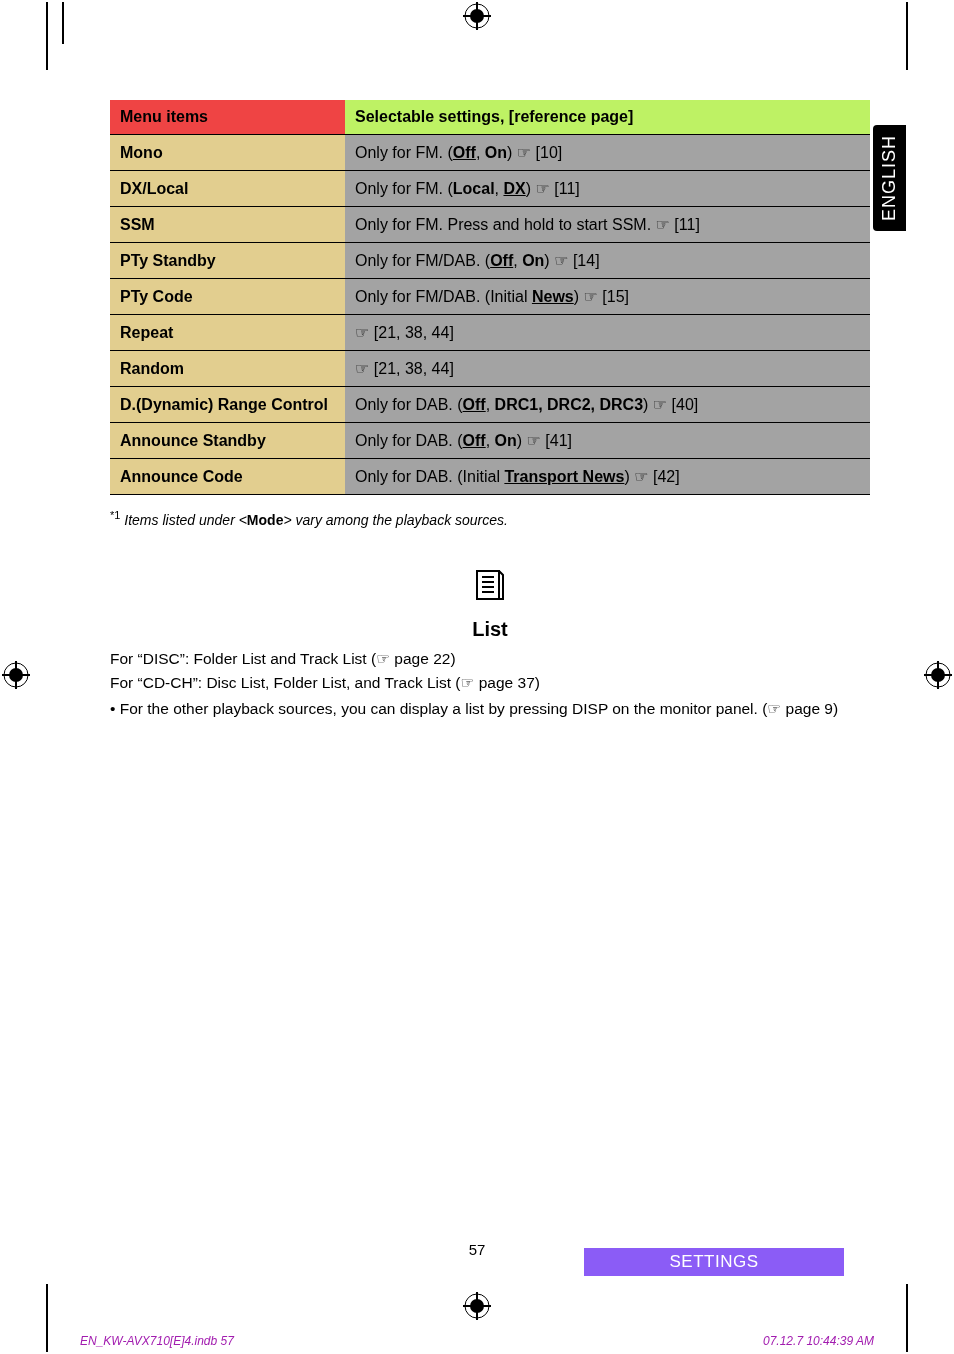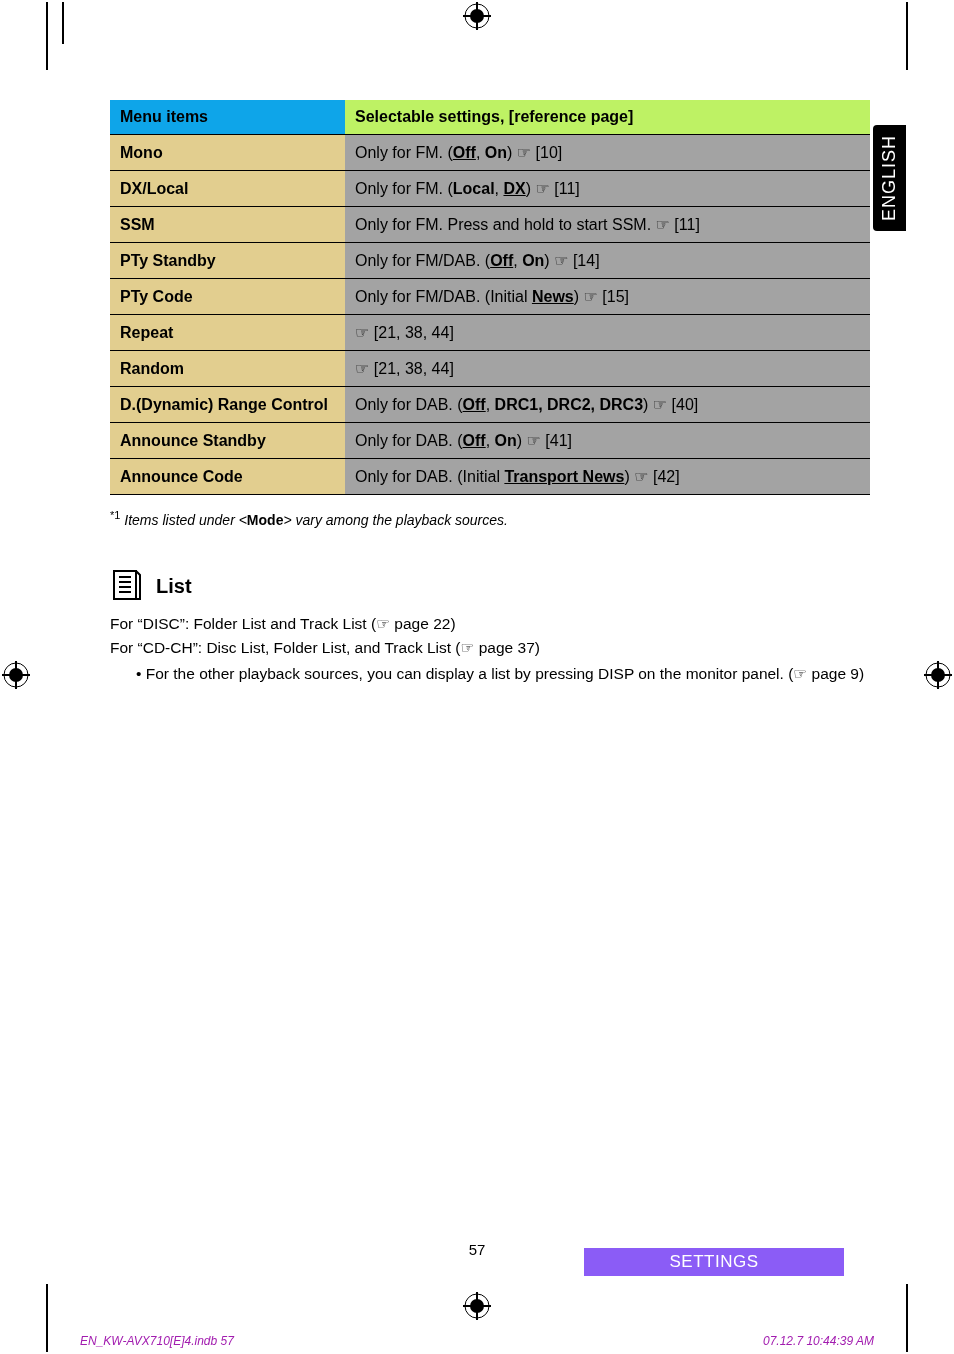--- a/index.html
+++ b/index.html
@@ -64,43 +64,43 @@
   table.menu {
     width:100%;
     border-collapse: collapse;
     font-size:16px;
   }
   table.menu th {
     text-align:left;
     padding:8px 10px;
     border-bottom:1px solid #000;
   }
-  table.menu th.first { background:#0ea5e9; font-weight:700; width:215px; }
+  table.menu th.first { background:#ef4444; font-weight:700; width:215px; }
   table.menu th.second { background:#bef264; font-weight:700; }
   table.menu td {
     padding:8px 10px;
     border-bottom:1px solid #000;
     vertical-align:middle;
   }
   table.menu td.first { background:#e2ce8f; font-weight:700; width:215px; }
   table.menu td.second { background:#a3a3a3; }
   .u { text-decoration: underline; }
   .b { font-weight:700; }
   .ptr { font-family: "Segoe UI Symbol", Arial; }
   .footnote {
     font-size:14px;
     font-style:italic;
     margin-top:14px;
   }
   .footnote .sup { font-size:11px; font-style:normal; vertical-align:super; }
   .list-section { margin-top:40px; }
-  .list-head { display:flex; align-items:center; gap:12px; }
+  .list-head { display:flex; align-items:center; gap:12px;flex-direction:column; }
   .list-label { font-size:20px; font-weight:700; }
   .list-body { font-size:15.5px; line-height:1.55; margin-top:6px; }
-  .bullet { margin-top:2px;margin-left:26px; }
+  .bullet { margin-top:2px; }
 
   .settings-bar {
     position:absolute;
     right:110px;
     bottom:78px;
     width:260px;
     background:#8b5cf6;
     color:#fff;
     text-align:center;
     padding:4px 0;

